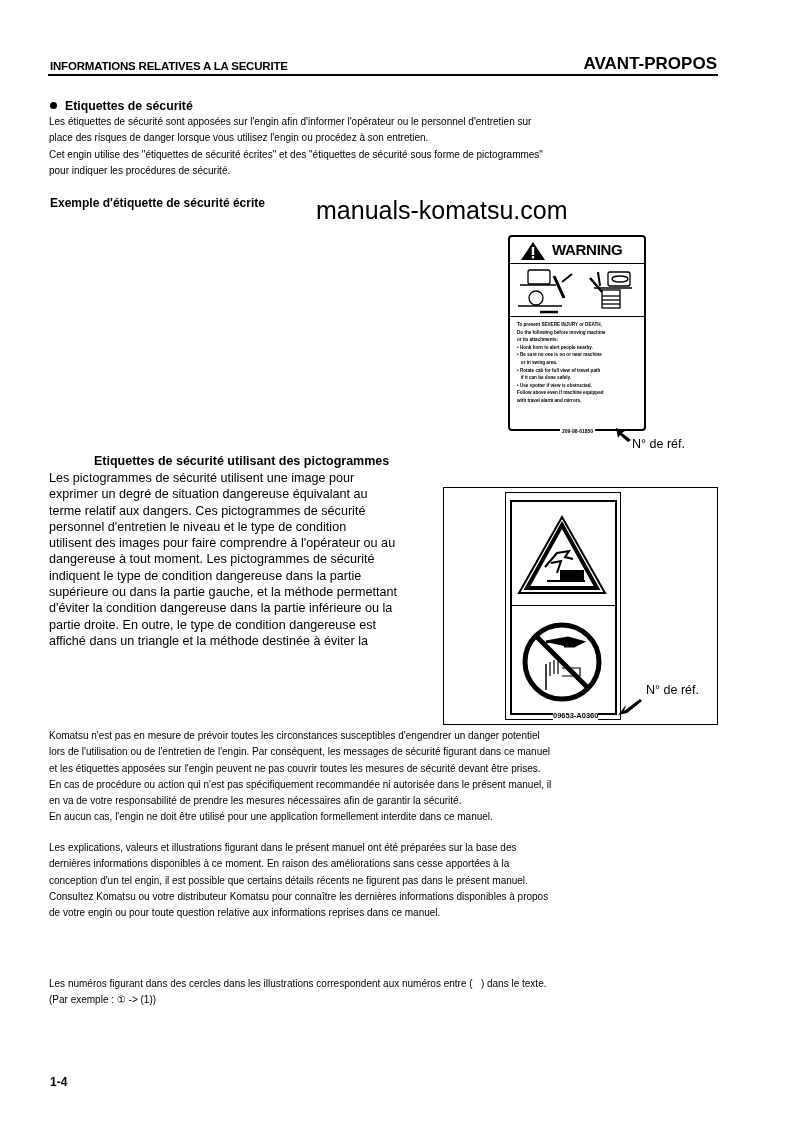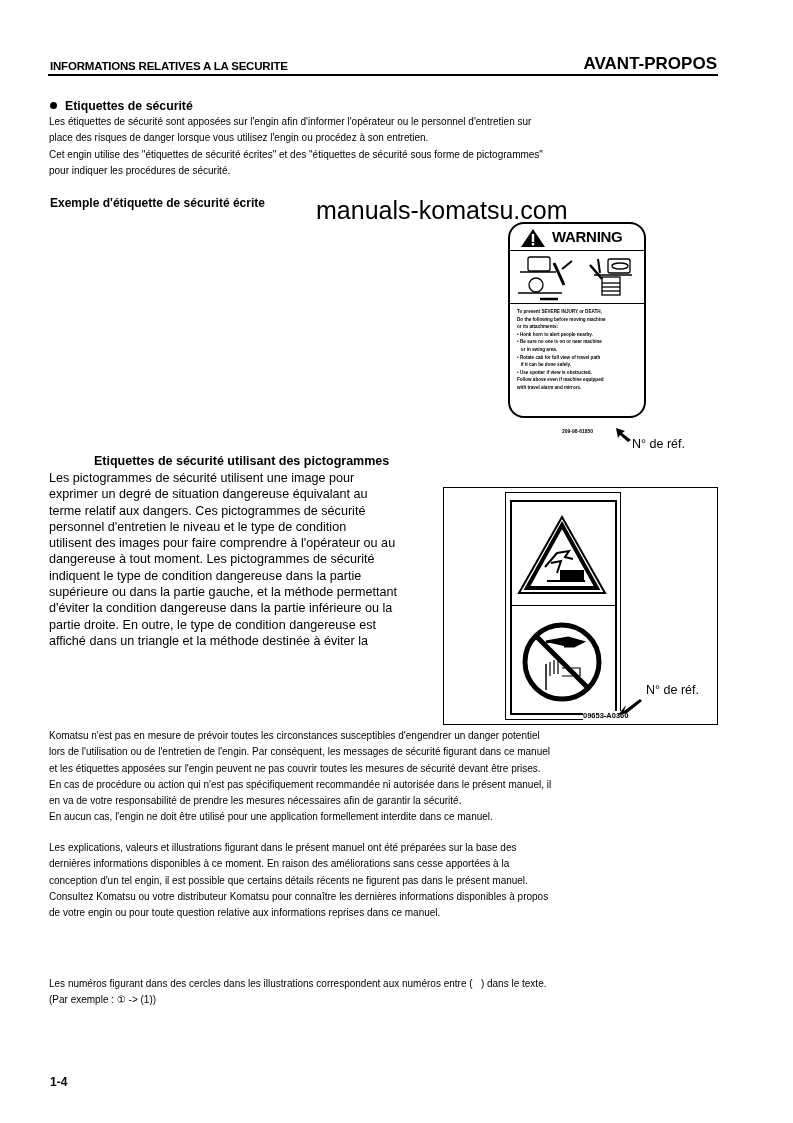--- a/index.html
+++ b/index.html
@@ -13,34 +13,34 @@
   .bullet-dot { display:inline-block; width:7px; height:7px; border-radius:50%; background:#000; margin-right:8px; vertical-align:middle; position:relative; top:-1px; }
   .p1 { left:49px; top:114px; width:670px; }
   .sub1 { left:50px; top:196px; font-size:12px; font-weight:bold; }
   .watermark { left:316px; top:196px; font-size:25px; font-family:"Liberation Sans", sans-serif; }
   .sub2 { left:50px; top:454px; font-size:12.5px; font-weight:bold;padding-left:44px; }
   .p2 { left:49px; top:470px; width:372px; text-align:justify; font-size:12.6px; line-height:16.3px; }
   .p3 { left:49px; top:728px; width:670px; }
   .p4 { left:49px; top:840px; width:670px; }
   .p5 { left:49px; top:936px; width:670px;margin-top:40px; }
   .pagenum { left:50px; top:1075px; font-size:12px; font-weight:bold; }
-  .warn-label { left:508px; top:222px; width:134px; height:192px; border:2px solid #000; border-radius:16px; }
+  .warn-label { left:508px; top:235px; width:134px; height:192px; border:2px solid #000; border-radius:4px; }
   .warn-head { position:absolute; left:0; top:0; width:134px; height:26px; border-bottom:1.5px solid #000; }
   .warn-title { position:absolute; left:42px; top:4px; font-size:15px; font-weight:bold; letter-spacing:-0.3px; }
   .warn-tri { position:absolute; left:10px; top:4px; }
   .warn-pic { position:absolute; left:0; top:27px; width:134px; height:52px; border-bottom:1.5px solid #000; }
   .warn-text { position:absolute; left:7px; top:84px; width:124px; font-size:4.6px; line-height:7.6px; font-weight:bold; }
   .warn-code { left:560px; top:428px; font-size:5px; font-weight:bold; background:#fff; padding:0 2px; }
   .ref1 { left:632px; top:437px; font-size:12.5px; }
   .arrow1 { left:616px; top:428px; }
   .picto-frame { left:443px; top:487px; width:273px; height:236px; border:1.5px solid #000; }
   .picto-outer { left:505px; top:492px; width:114px; height:226px; border:1px solid #000; }
   .picto-inner { left:510px; top:500px; width:103px; height:211px; border:2px solid #000; }
   .picto-div { left:510px; top:605px; width:105px; height:1px; background:#000; }
-  .picto-code { left:553px; top:711px; font-size:7.5px; font-weight:bold; background:#fff;margin-left:30px; }
+  .picto-code { left:553px; top:711px; font-size:7.5px; font-weight:bold; background:#fff; }
   .ref2 { left:646px; top:683px; font-size:12.5px; }
   .arrow2 { left:618px; top:697px; }
 </style>
 </head>
 <body>
 
 <div class="abs hdr-left">INFORMATIONS RELATIVES A LA SECURITE</div>
 <div class="abs hdr-right">AVANT-PROPOS</div>
 <div class="abs hdr-rule"></div>
 

